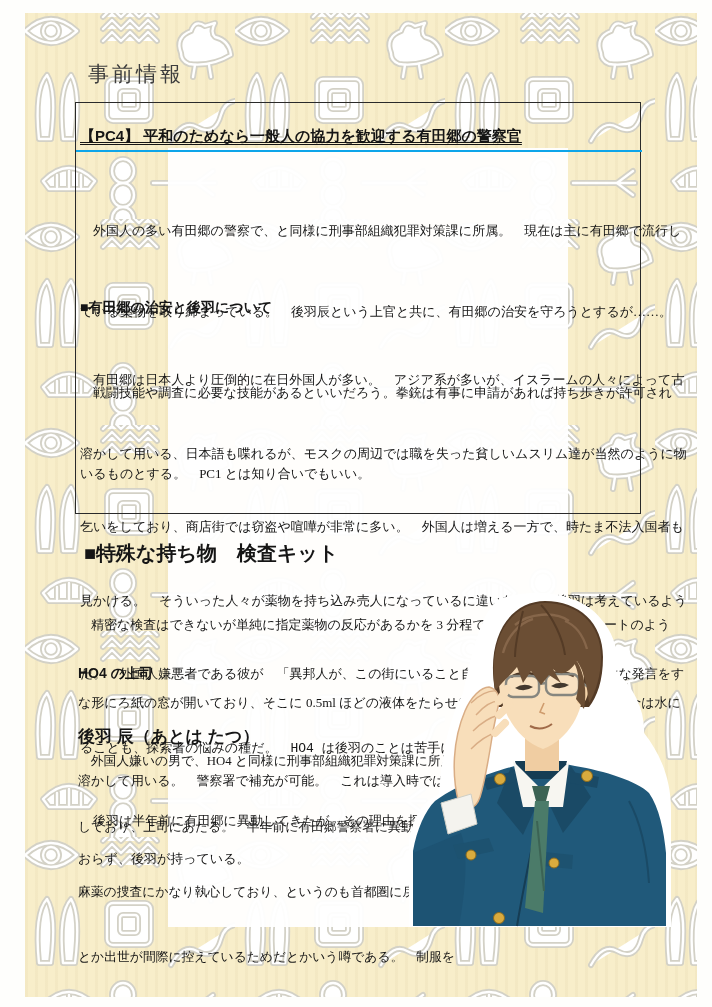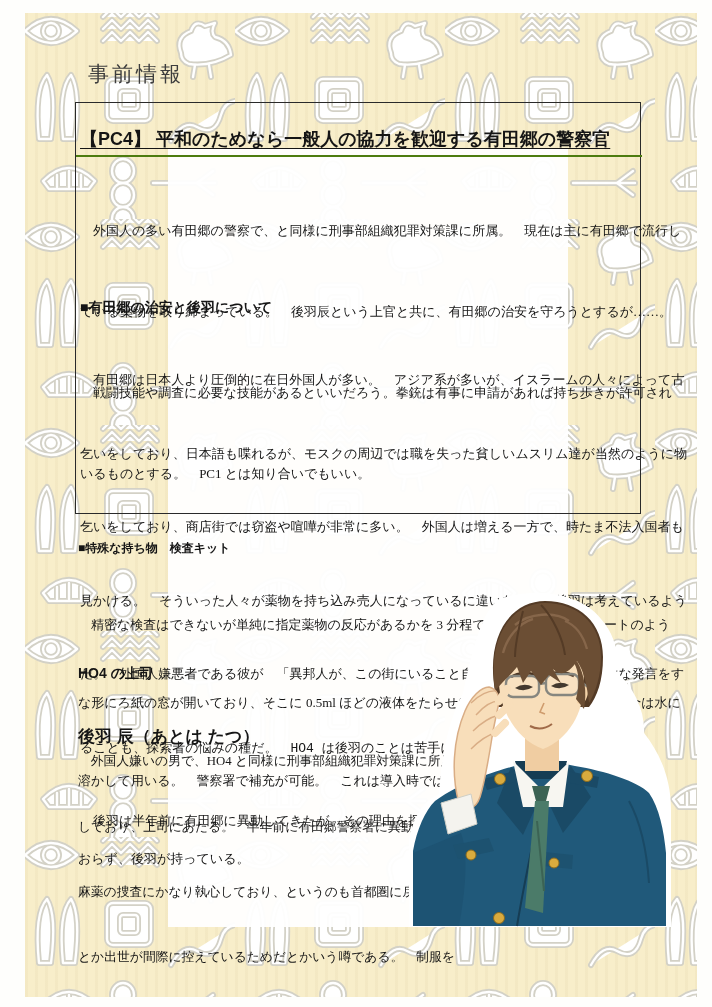--- a/index.html
+++ b/index.html
@@ -8,27 +8,27 @@
   .panel{position:absolute;left:25px;top:13px;width:672px;height:984px;background:#f8eeca;
          background-image:repeating-linear-gradient(90deg,rgba(232,218,178,.28) 0 3px,rgba(0,0,0,0) 3px 10px);}
   .hiero{position:absolute;left:0;top:0;}
   .outer{stroke:#d3d1c6;stroke-width:6;fill:#ffffff;stroke-linejoin:round;stroke-linecap:round;}
   .inner{stroke:#ffffff;stroke-width:2.4;fill:none;stroke-linejoin:round;stroke-linecap:round;}
   .whitebox{position:absolute;left:168px;top:148px;width:400px;height:779px;background:rgba(255,255,255,.94);}
   .infobox{position:absolute;left:75px;top:102px;width:564px;height:410px;border:1px solid #2a2a2a;}
   .abs{position:absolute;white-space:pre;}
   .pagetitle{left:88px;top:60px;font-family:"Liberation Sans","DejaVu Sans",sans-serif;
              font-size:21px;letter-spacing:3px;color:#3d3d3d;}
-  .pc4head{left:76px;top:102px;width:562px;padding:25px 0 4px 4px;border-bottom:2px solid #4d7c0f;
-           font-family:"Liberation Sans","DejaVu Sans",sans-serif;font-weight:bold;font-size:18px;}
+  .pc4head{left:76px;top:102px;width:562px;padding:25px 0 4px 4px;border-bottom:2px solid #0ea5e9;
+           font-family:"Liberation Sans","DejaVu Sans",sans-serif;font-weight:bold;font-size:15px;text-decoration:underline;}
   .pc4head span{text-decoration:underline;text-underline-offset:3px;}
   .paraA{left:80px;top:163px;font-size:13px;line-height:27px;}
   .headB{left:80px;top:299px;font-family:"Liberation Sans","DejaVu Sans",sans-serif;font-weight:bold;font-size:14px;}
   .paraB{left:80px;top:320px;font-size:13px;line-height:24.5px;font-family:Liberation Mono, monospace;}
-  .kithead{left:78px;top:540px;font-family:"Liberation Sans","DejaVu Sans",sans-serif;font-weight:bold;font-size:12px;}
+  .kithead{left:84px;top:540px;font-family:"Liberation Sans","DejaVu Sans",sans-serif;font-weight:bold;font-size:20px;}
   .kitpara{left:78px;top:560px;font-size:13px;line-height:26px;}
   .bossrole{left:78px;top:665px;font-family:"Liberation Sans","DejaVu Sans",sans-serif;font-weight:bold;font-size:14px;}
   .bossname{left:78px;top:684px;font-family:"Liberation Sans","DejaVu Sans",sans-serif;font-weight:bold;font-size:17px;margin-top:41px;}
   .bosspara{left:78px;top:708px;font-size:12.8px;line-height:21.7px;}
   .charwrap{position:absolute;left:403px;top:591px;width:270px;height:336px;}
 </style>
 </head>
 <body>
 
 <div class="page">
@@ -126,21 +126,21 @@
   <div class="abs paraA">
     <div>　外国人の多い有田郷の警察で、と同様に刑事部組織犯罪対策課に所属。　現在は主に有田郷で流行し</div>
     <div>ている薬物を取り締まっている。　後羽辰という上官と共に、有田郷の治安を守ろうとするが……。</div>
     <div>　戦闘技能や調査に必要な技能があるといいだろう。拳銃は有事に申請があれば持ち歩きが許可され</div>
     <div>いるものとする。　PC1 とは知り合いでもいい。</div>
   </div>
 
   <div class="abs headB">■有田郷の治安と後羽について</div>
   <div class="abs paraB">
     <div>　有田郷は日本人より圧倒的に在日外国人が多い。　アジア系が多いが、イスラームの人々によって古</div>
-    <div>乞いをしており、日本語も喋れるが、モスクの周辺では職を失った貧しいムスリム達が当然のように物</div>
+    <div>溶かして用いる、日本語も喋れるが、モスクの周辺では職を失った貧しいムスリム達が当然のように物</div>
     <div>乞いをしており、商店街では窃盗や喧嘩が非常に多い。　外国人は増える一方で、時たま不法入国者も</div>
     <div>見かける。　そういった人々が薬物を持ち込み売人になっているに違いないと、後羽は考えているよう</div>
     <div>だ。　外国人嫌悪者である彼が　「異邦人が、この街にいること自体が違法だ」などと過激な発言をす</div>
     <div>ることも、探索者の悩みの種だ。　HO4 は後羽のことは苦手に思っている。</div>
     <div>　後羽は半年前に有田郷に異動してきたが、その理由を探索者は詳しく知らない。</div>
   </div>
 
   <div class="abs kithead">■特殊な持ち物　検査キット</div>
   <div class="abs kitpara">
     <div>　精密な検査はできないが単純に指定薬物の反応があるかを 3 分程で検出する。薄いプレートのよう</div>

